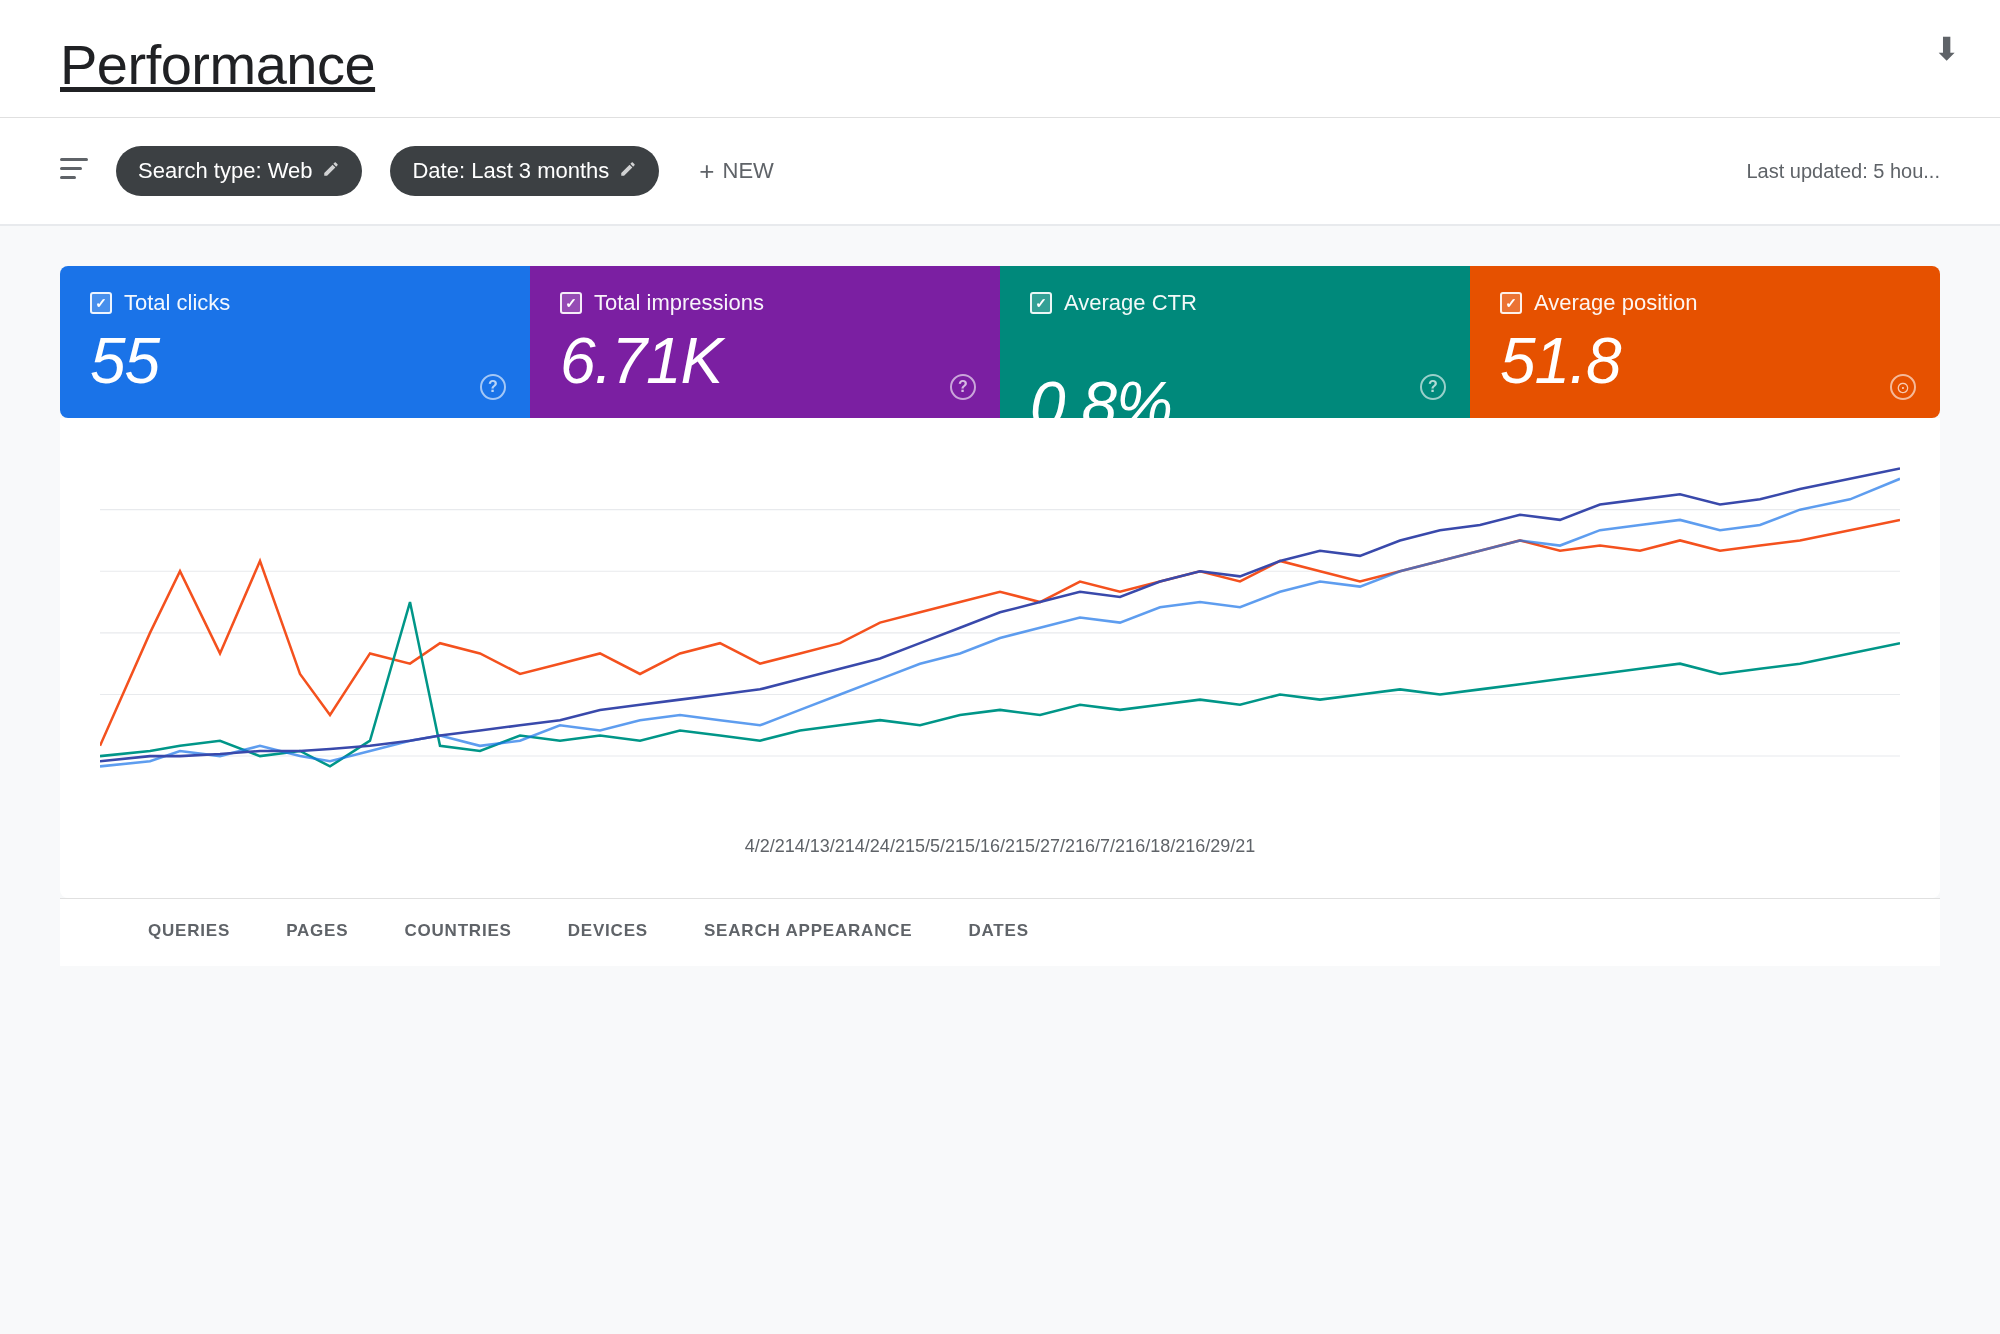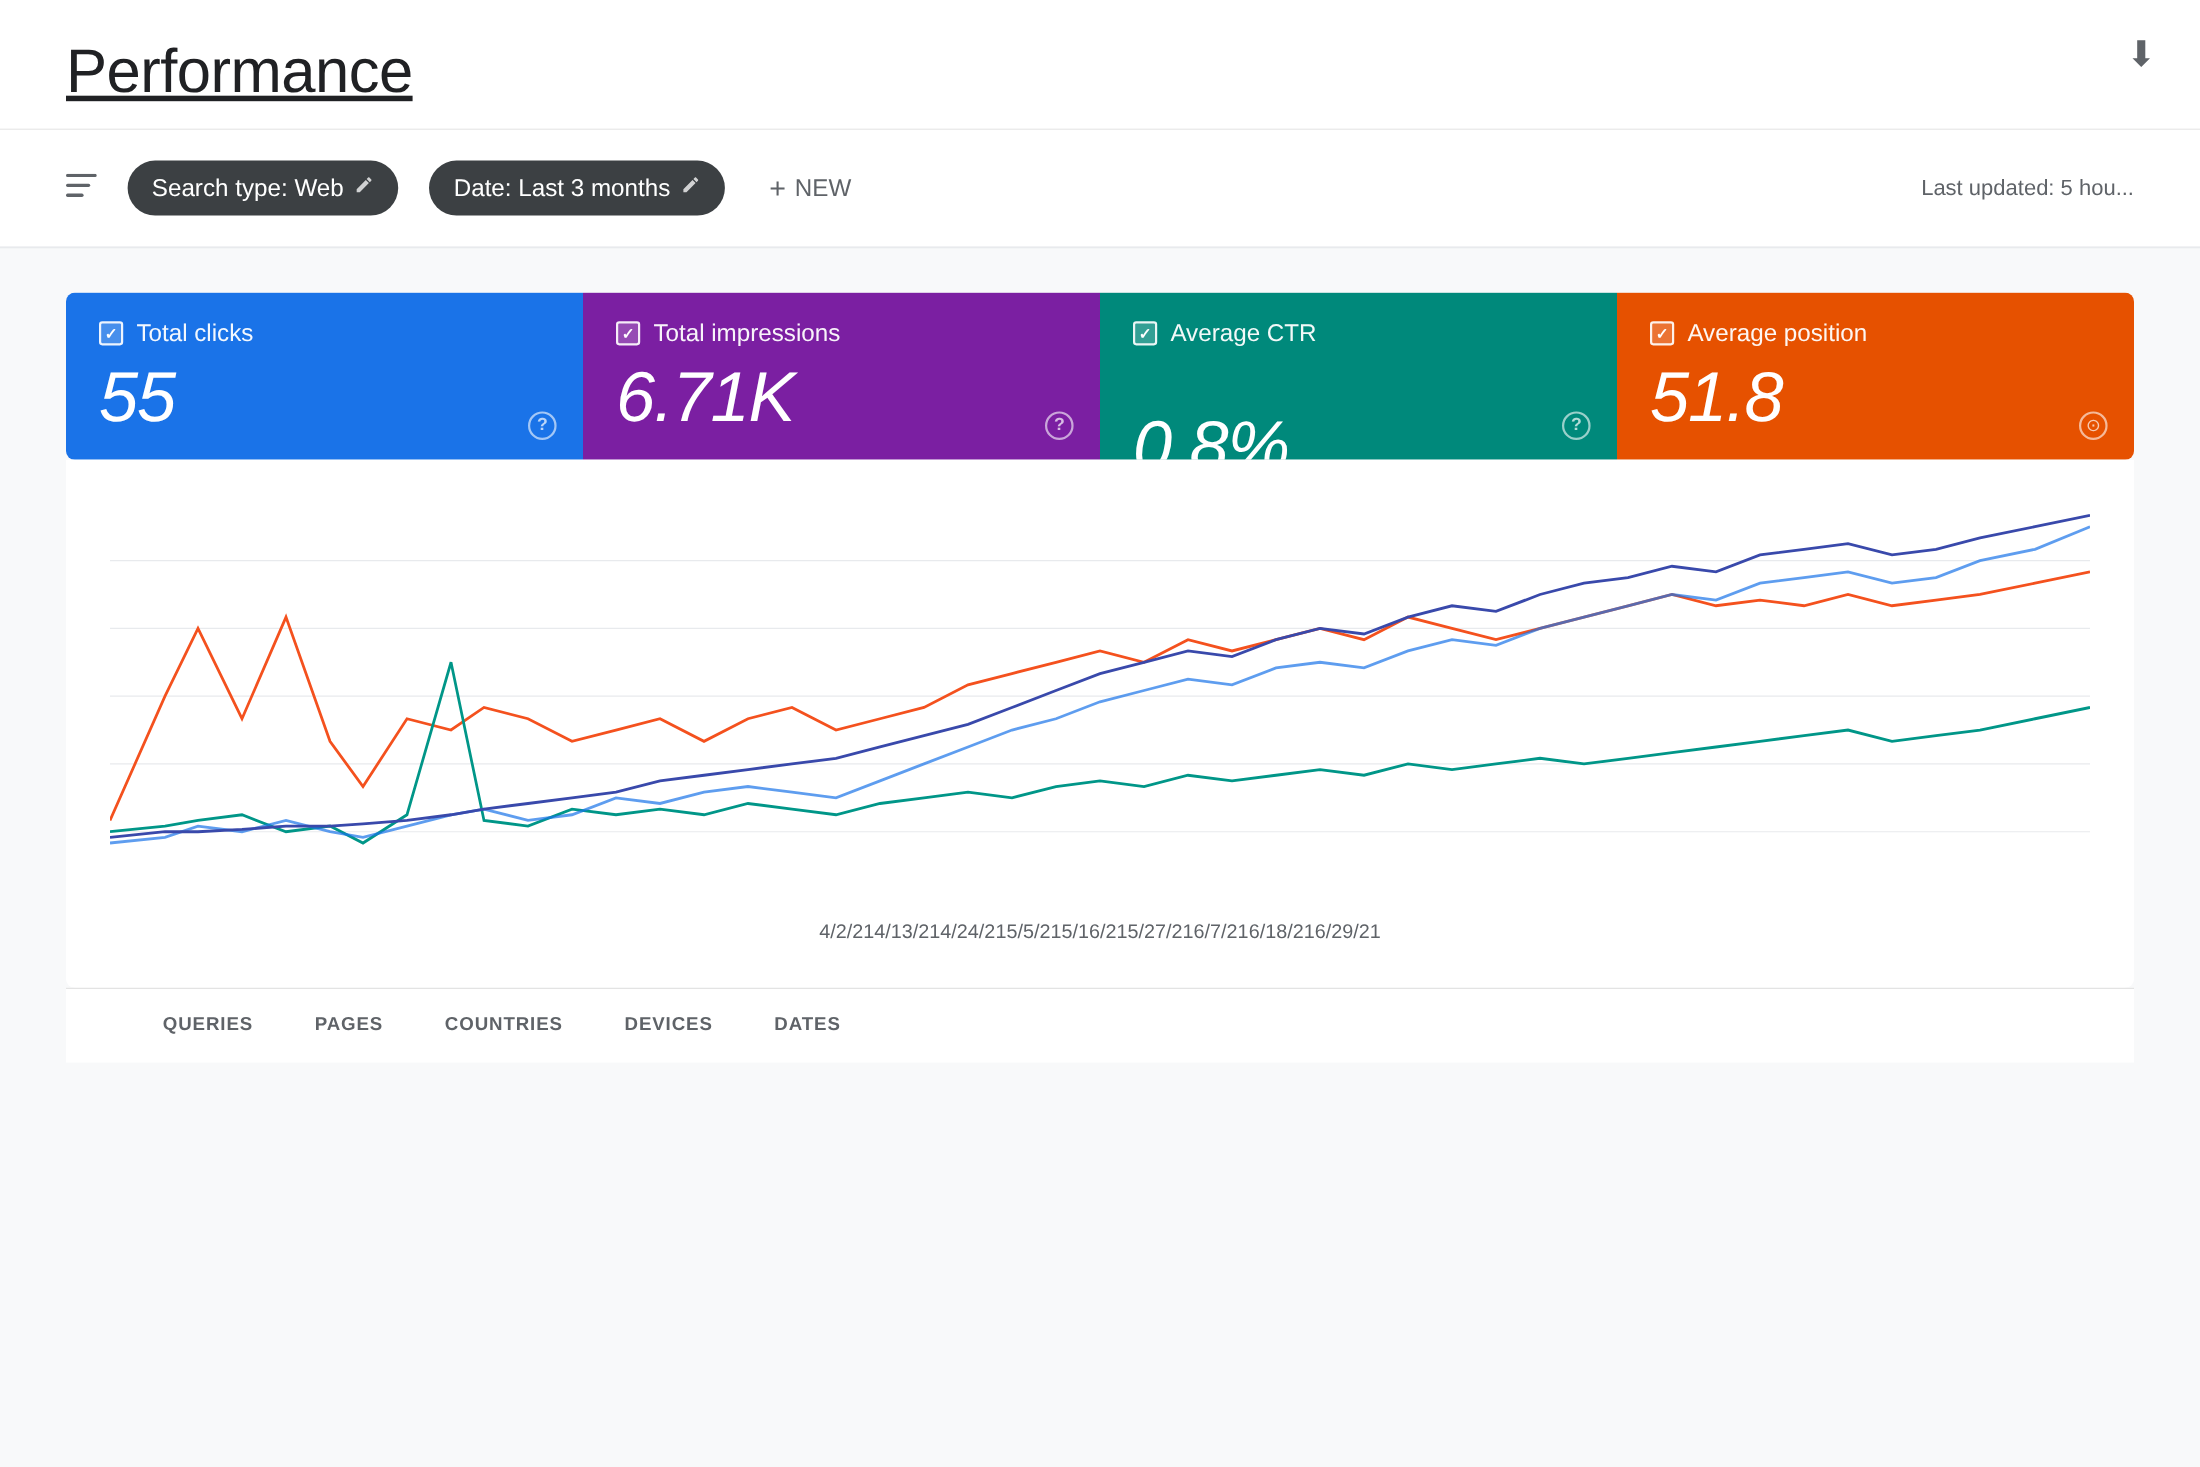--- a/index.html
+++ b/index.html
@@ -569,18 +569,19 @@
         <span>6/18/21</span>
         <span>6/29/21</span>
       </div>
     </div>
 
     <div class="tabs-row" style="position: relative; bottom: auto; margin-top: 0;">
       <div class="tab-item">QUERIES</div>
       <div class="tab-item">PAGES</div>
       <div class="tab-item">COUNTRIES</div>
       <div class="tab-item">DEVICES</div>
+      <div class="tab-item">SEARCH APPEARANCE</div>
       <div class="tab-item">DATES</div>
     </div>
 
   </div>
 
 </div>
 
 </body></html>

